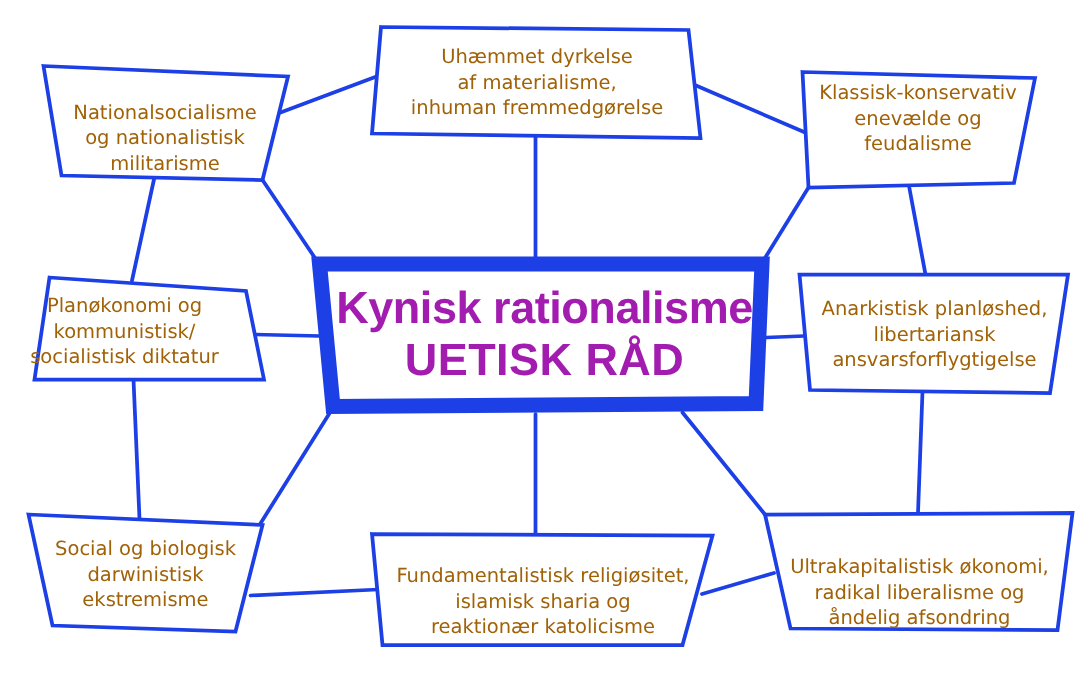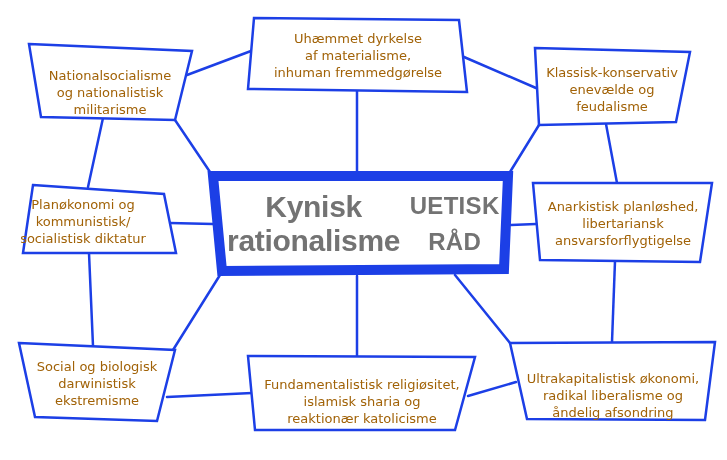--- a/index.html
+++ b/index.html
@@ -11,27 +11,27 @@
       color: #a16207;
       font-family: "DejaVu Sans", sans-serif;
       font-size: 13px;
       line-height: 17px;
       white-space: pre-line;
       display: flex; align-items: center; justify-content: center;
     }
     .center-label {
       position: absolute;
       text-align: center;
-      color: #737373;
+      color: #a21caf;
       font-family: "Liberation Sans", sans-serif;
       font-weight: bold;
-      display: flex; flex-direction: row; align-items: center; justify-content: center;
+      display: flex; flex-direction: column; align-items: center; justify-content: center;
     }
     .center-title { font-size: 30px; line-height: 34px; letter-spacing: -0.3px; }
-    .center-subtitle { font-size: 24px; line-height: 36px; letter-spacing: 0.3px; }
+    .center-subtitle { font-size: 30px; line-height: 36px; letter-spacing: 0.3px; }
   </style>
 </head>
 <body>
 
 <svg id="diagram" width="727" height="460" viewBox="0 0 727 460" xmlns="http://www.w3.org/2000/svg">
   <g stroke="#1c3fe6" stroke-width="2.5" fill="none" stroke-linecap="round">
 
     <line x1="187" y1="75" x2="251" y2="51"></line>
     <line x1="464" y1="57" x2="536" y2="88"></line>
     <line x1="606" y1="124" x2="617" y2="183"></line>
@@ -69,21 +69,21 @@
   <div class="center-title">Kynisk rationalisme</div>
   <div class="center-subtitle">UETISK RÅD</div>
 </div>
 
 <div class="node-label" style="left:252px; top:22px; width:212px; height:66px;">Uhæmmet dyrkelse
 af materialisme,
 inhuman fremmedgørelse</div>
 <div class="node-label" style="left:34px; top:60px; width:152px; height:64px;">Nationalsocialisme
 og nationalistisk
 militarisme</div>
-<div class="node-label" style="left:540px; top:56px; width:144px; height:66px;">Klassisk-konservativ
+<div class="node-label" style="left:540px; top:46px; width:144px; height:66px;">Klassisk-konservativ
 enevælde og
 feudalisme</div>
 <div class="node-label" style="left:12px; top:192px; width:142px; height:58px;">Planøkonomi og
 kommunistisk/
 socialistisk diktatur</div>
 <div class="node-label" style="left:538px; top:188px; width:170px; height:70px;">Anarkistisk planløshed,
 libertariansk
 ansvarsforflygtigelse</div>
 <div class="node-label" style="left:24px; top:350px; width:146px; height:66px;">Social og biologisk
 darwinistisk

